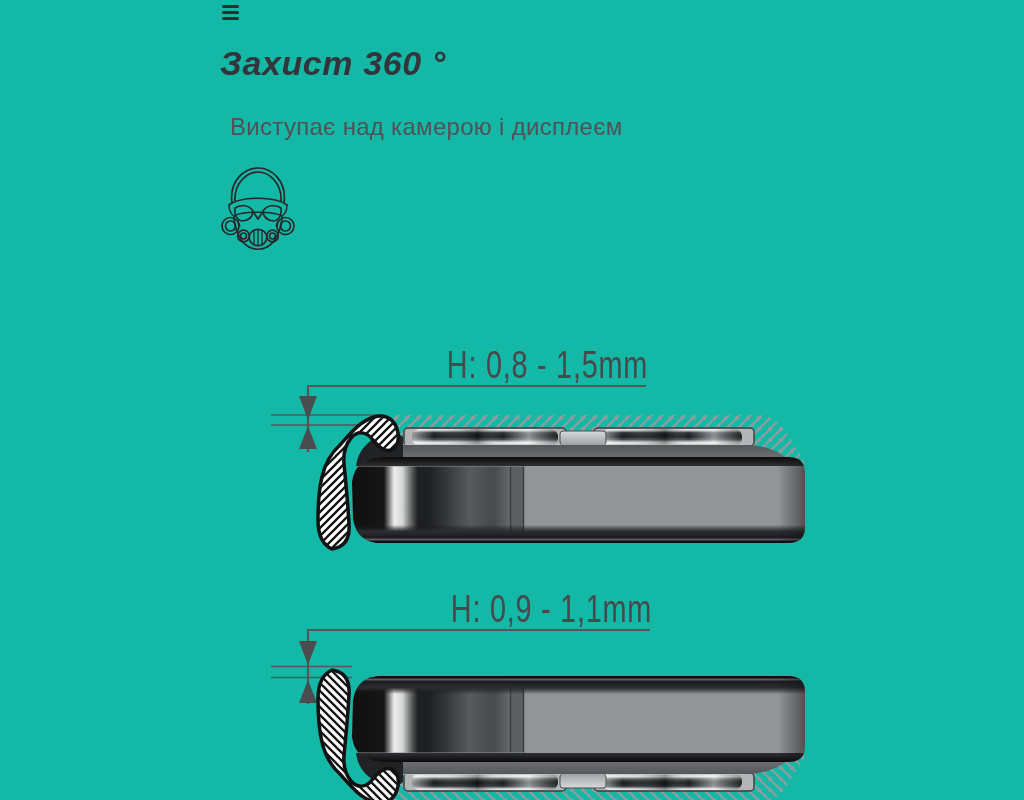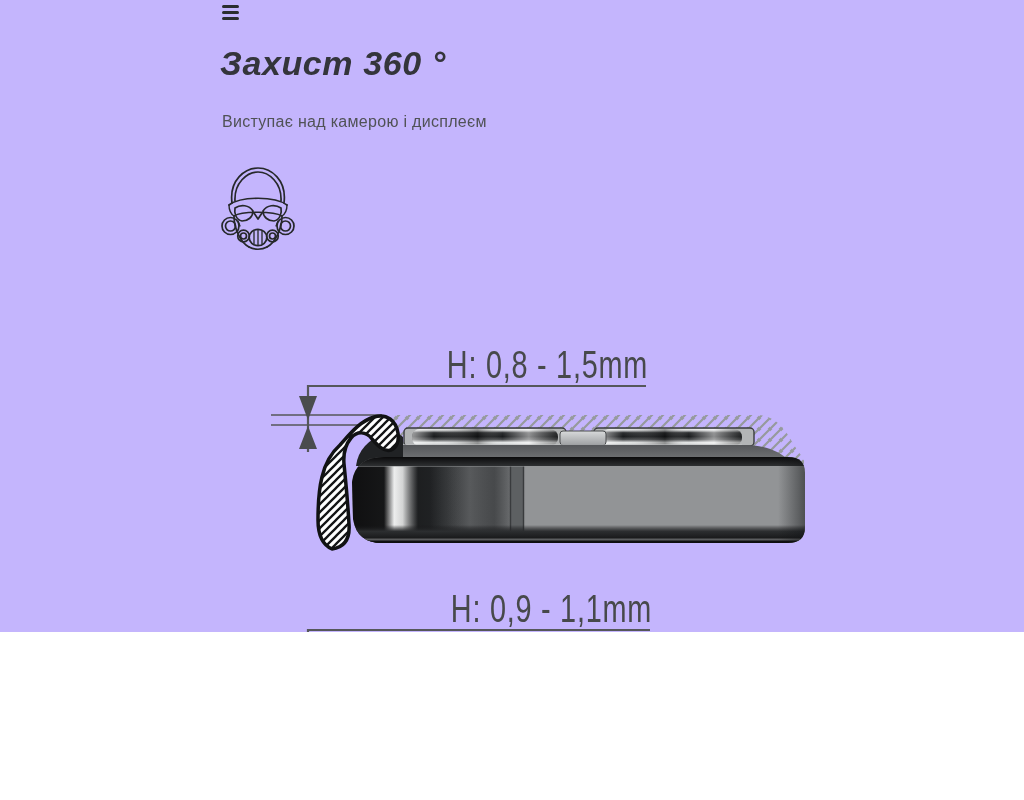--- a/index.html
+++ b/index.html
@@ -1,25 +1,25 @@
 <!DOCTYPE html>
 <html><head>
 <meta charset="utf-8">
 <style>
   html,body{margin:0;padding:0;background:#ffffff;}
-  #page{position:relative;width:1024px;height:632px;background:#c4b5fd;overflow:hidden;
+  #page{position:relative;width:1024px;height:800px;background:#14b8a6;overflow:hidden;
         font-family:"Liberation Sans", sans-serif;}
   
   #menu-btn{position:absolute;left:222px;top:5px;width:18px;height:17px;cursor:pointer;}
   #menu-btn .bar{position:absolute;left:0;width:17px;height:3.4px;border-radius:1.5px;background:#2b2d2f;}
   #menu-btn .b1{top:0px}#menu-btn .b2{top:6px}#menu-btn .b3{top:12px}
   
   .title{position:absolute;left:220px;top:44px;font-size:34px;font-weight:bold;font-style:italic;
          color:#34353b;letter-spacing:.6px;}
-  .subtitle{position:absolute;left:222px;top:113px;font-size:16px;color:#505256;letter-spacing:.3px;}
+  .subtitle{position:absolute;left:230px;top:113px;font-size:24px;color:#505256;letter-spacing:.3px;}
   
   #helmet{position:absolute;left:221px;top:163px;}
   
   #diagrams-svg{position:absolute;left:0;top:330px;}
 </style>
 </head>
 <body>
 
 <div id="page">
 

